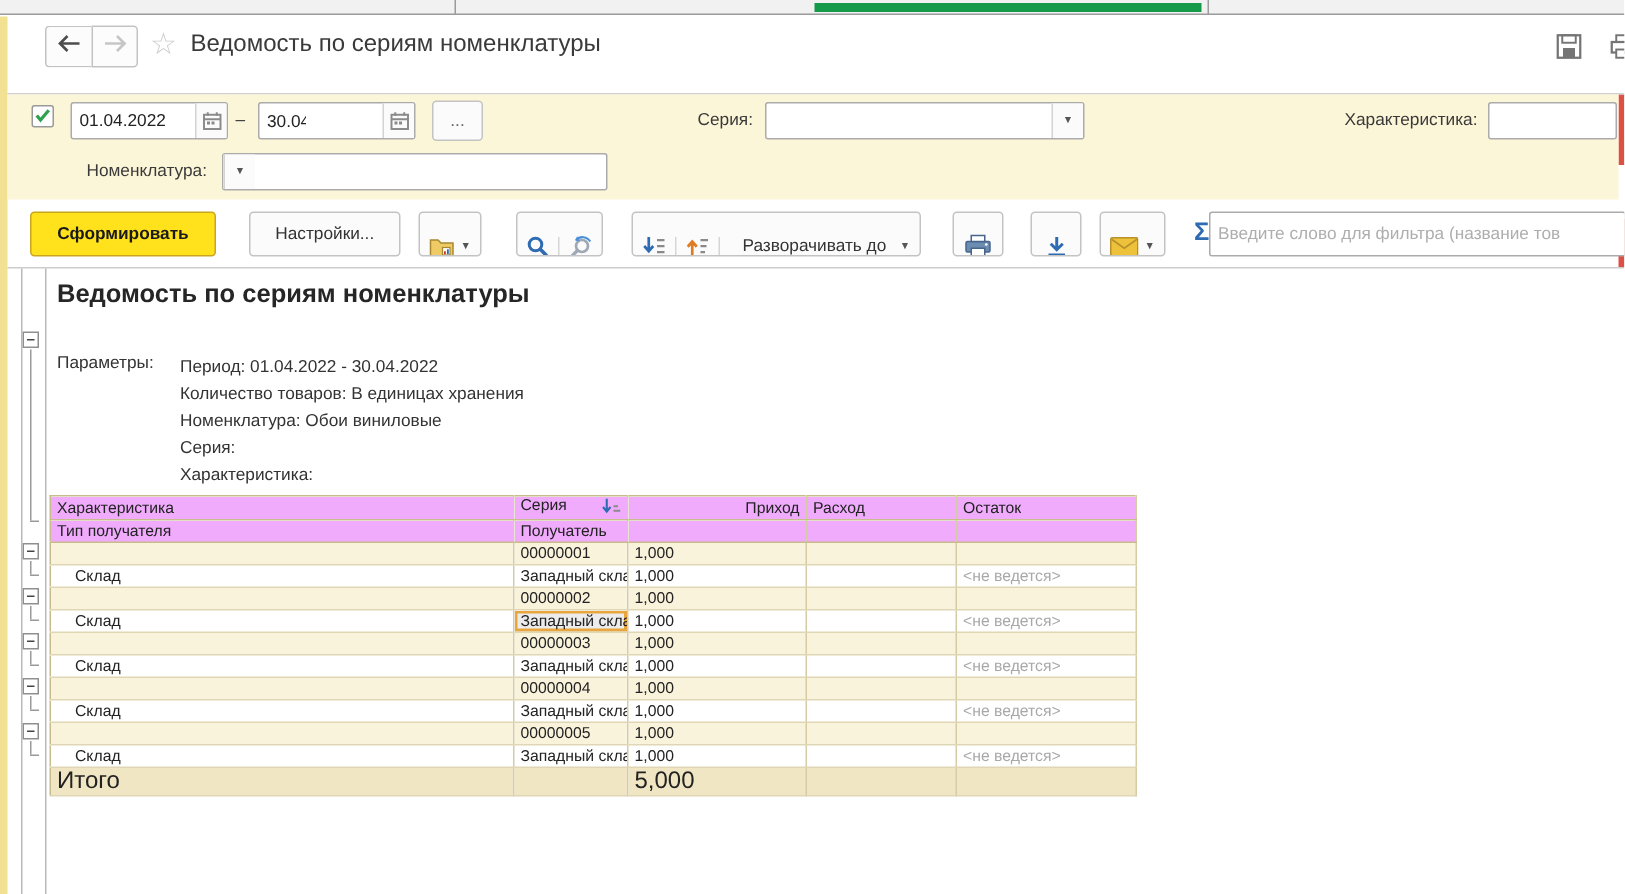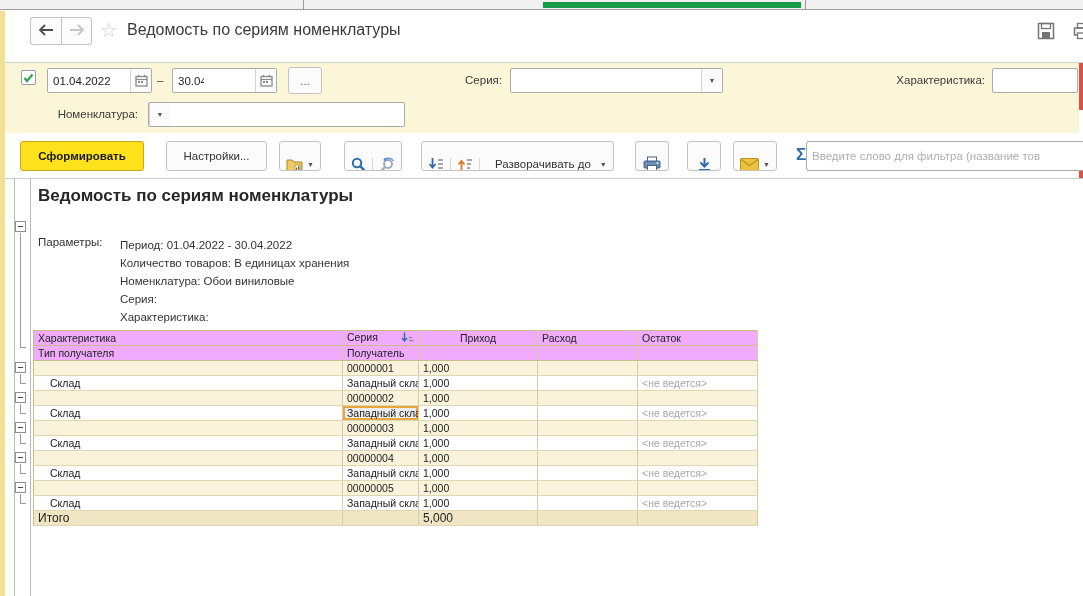--- a/index.html
+++ b/index.html
@@ -68,21 +68,21 @@
               font-size:10.5px; color:#222; border:1px solid #C9BC8C; }
   table.rpt td, table.rpt th { height:15px; padding:0 4px; border-right:1px solid #D5CBA5; border-bottom:1px solid #DFD6B4;
               overflow:hidden; white-space:nowrap; font-weight:normal; text-align:left; }
   tr.hdr td { background:#f0abfc; border-bottom-color:#C9BC8C; }
   tr.group td { background:#FAF3DC; border-top:1px solid #CDC194; }
   tr.detail td { background:#fff; }
   tr.detail td.c0 { padding-left:16px; }
   td.c2, td.c3 { text-align:right; }
   td.muted { color:#A8A8A8; }
   td.selected { box-shadow: inset 0 0 0 2px #E9A63C; background:#ECECEC !important; }
-  tr.total td { background:#F0E6C3; font-size:12px; border-top:1px solid #C9BC8C; }
+  tr.total td { background:#F0E6C3; font-size:16px; border-top:1px solid #C9BC8C; }
   .sorticon { float:right; margin-top:1px; }
 </style>
 </head>
 <body>
 
 <div id="app">
 
   <div class="abs tabstrip"></div>
   <div class="abs tabsep" style="left:303px;"></div>
   <div class="abs tabsep" style="left:805px;"></div>
@@ -307,21 +307,21 @@
         <td>
           <span class="sorticon">
             <svg width="13" height="11" viewBox="0 0 13 11">
                 <path d="M3.5 0.5 V8 M1 6 L3.5 9 L6 6" fill="none" stroke="#2F6BB3" stroke-width="1.4"></path>
                 <line x1="8" y1="8.5" x2="12.5" y2="8.5" stroke="#8A8A8A" stroke-width="1.2"></line>
                 <line x1="8" y1="5.5" x2="11" y2="5.5" stroke="#8A8A8A" stroke-width="1.2"></line>
               </svg>
           </span>
           <span>Серия</span>
         </td>
-        <td style="text-align:center;">Приход</td>
+        <td style="text-align:right;">Приход</td>
         <td style="text-align:left;">Расход</td>
         <td>Остаток</td>
       </tr>
       <tr class="hdr">
         <td>Тип получателя</td>
         <td>Получатель</td>
         <td></td>
         <td></td>
         <td></td>
       </tr>

